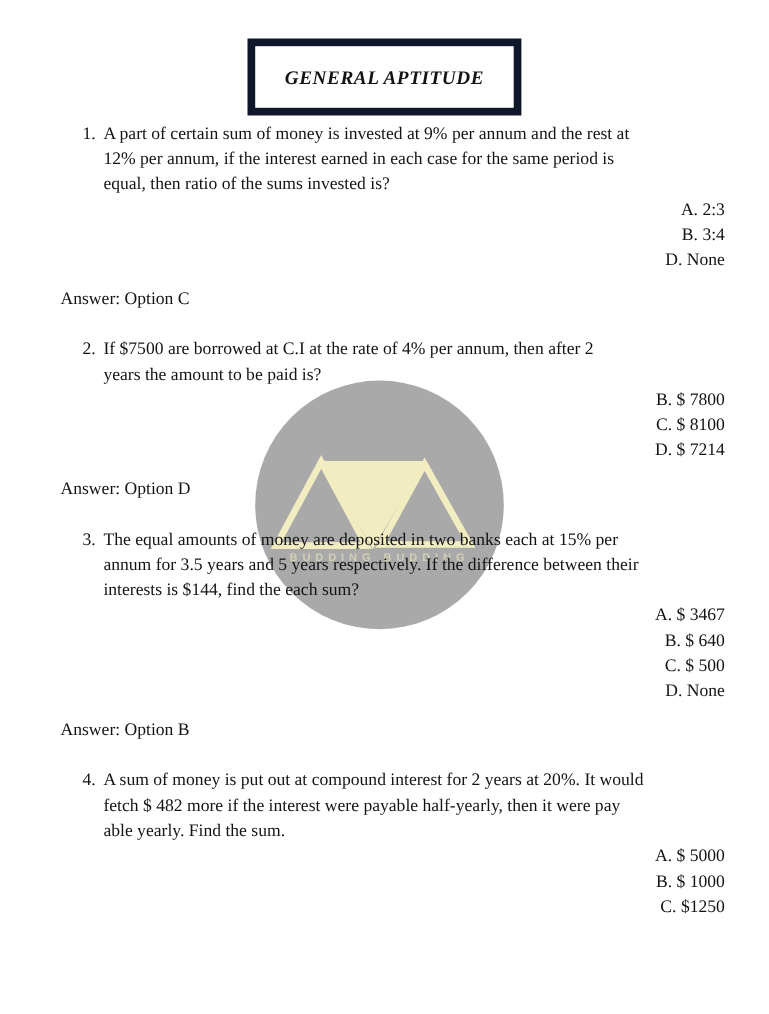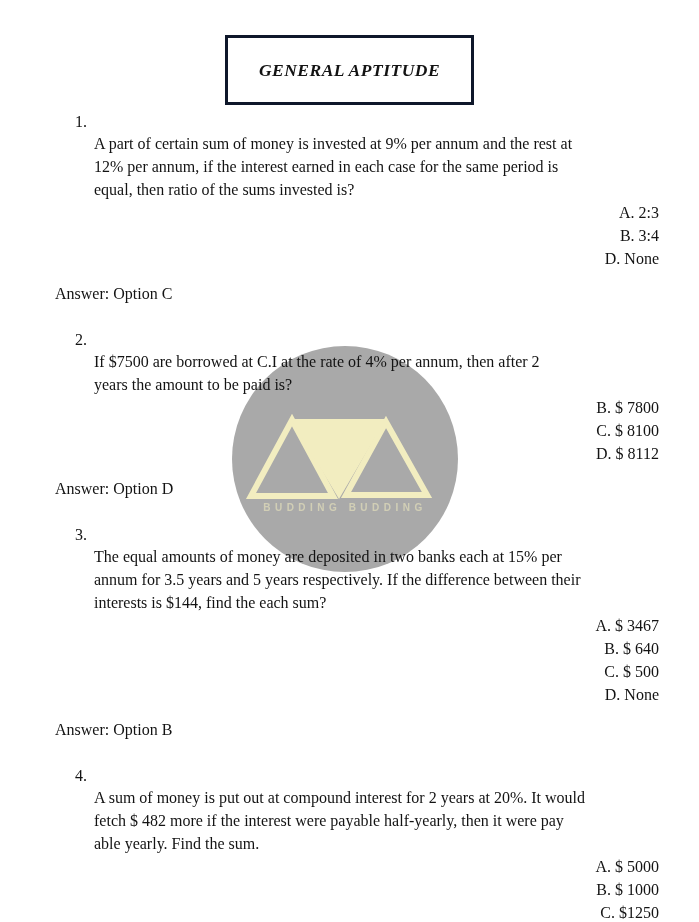--- a/index.html
+++ b/index.html
@@ -56,21 +56,21 @@
   
   .content {
     position: relative;
     z-index: 1;
   }
   .title-box {
     box-sizing: border-box;
     width: 249px;
     height: 70px;
     margin: 35px auto 5px auto;
-    border: 3px solid #0f172a;
+    border: 7px solid #0f172a;
     display: flex;
     align-items: center;
     justify-content: center;
     background: transparent;
   }
   .title-text {
     font-weight: bold;
     font-style: italic;
     font-size: 17.5px;
     letter-spacing: 0.5px;
@@ -89,21 +89,20 @@
   .q-row {
     display: flex;
   }
   .q-num {
     box-sizing: border-box;
     flex: 0 0 39px;
     padding-left: 20px;
   }
   .q-body {
     flex: 1;
-    margin-top: 22px;
   }
   .q-text {
     white-space: pre-line;
   }
   .q-opt {
     white-space: nowrap;
     text-align: right;
   }
   .q-answer {
     white-space: nowrap;
@@ -149,21 +148,21 @@
       </div>
 
       <div class="q">
         <div class="q-row">
           <div class="q-num">2.</div>
           <div class="q-body">
             <div class="q-text">If $7500 are borrowed at C.I at the rate of 4% per annum, then after 2
 years the amount to be paid is?</div>
             <div class="q-opt">B. $ 7800</div>
             <div class="q-opt">C. $ 8100</div>
-            <div class="q-opt">D. $ 8112</div>
+            <div class="q-opt">D. $ 7214</div>
           </div>
         </div>
         <div class="q-answer">Answer: Option D</div>
       </div>
 
       <div class="q">
         <div class="q-row">
           <div class="q-num">3.</div>
           <div class="q-body">
             <div class="q-text">The equal amounts of money are deposited in two banks each at 15% per

